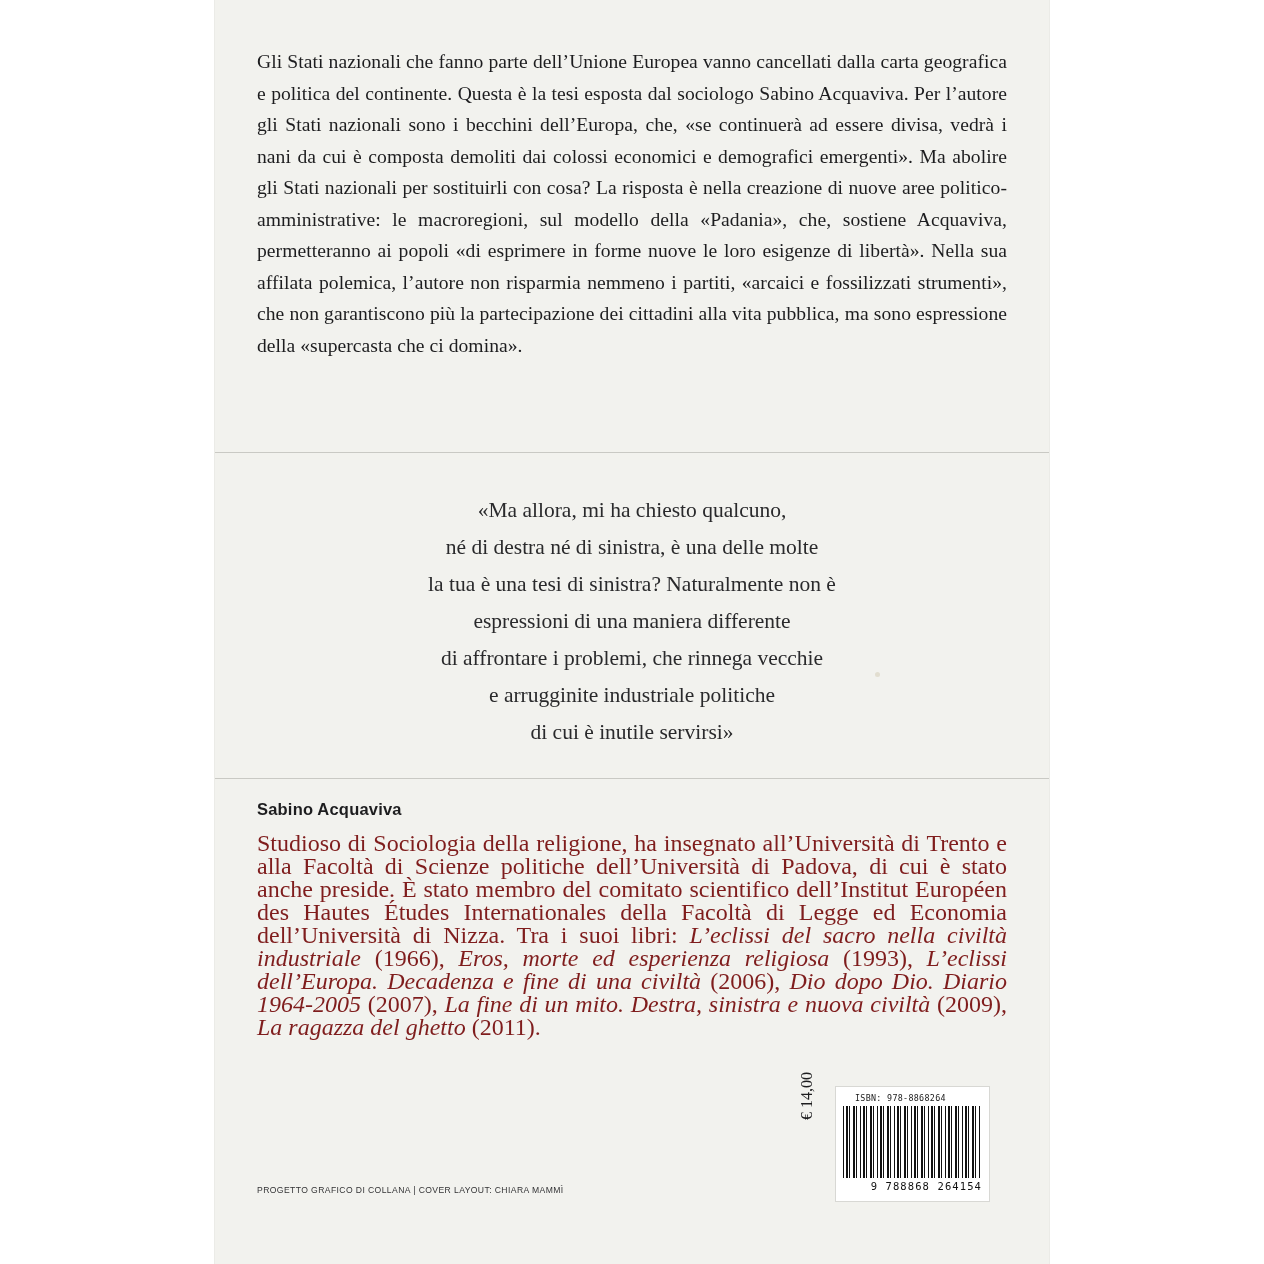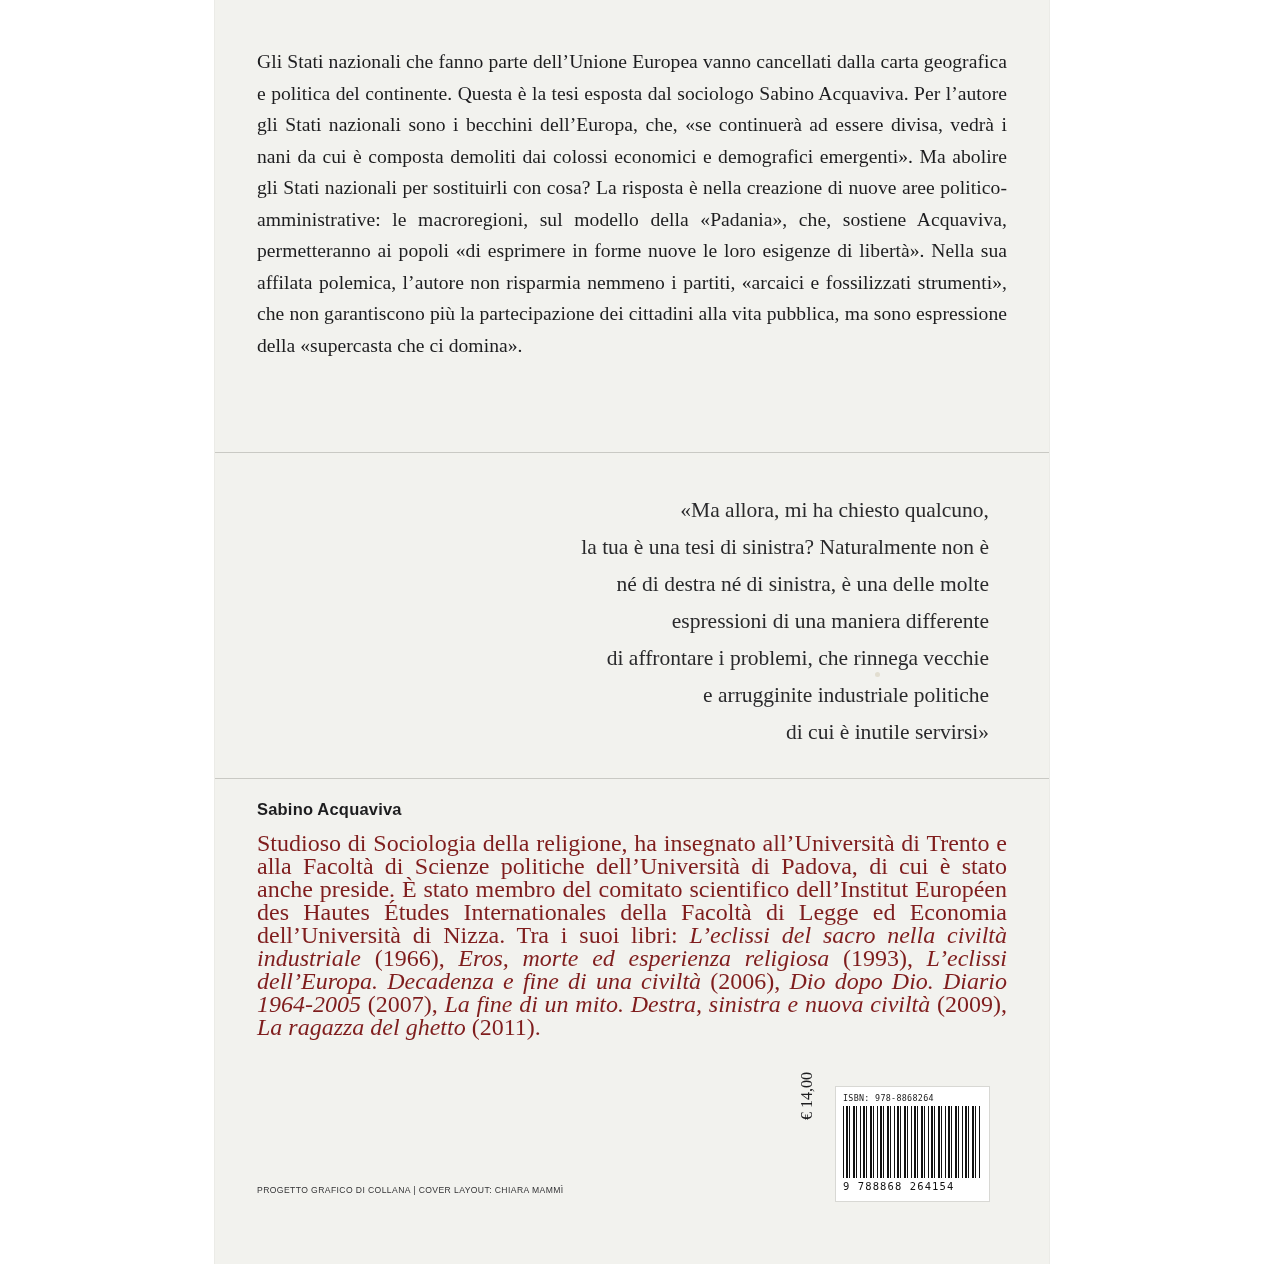--- a/index.html
+++ b/index.html
@@ -59,21 +59,21 @@
 
   
   .quote {
     position: absolute;
     left: 60px;
     right: 60px;
     top: 492px;
     font-size: 21.5px;
     line-height: 37px;
     color: #2a2a2c;
-    text-align: right;
+    text-align: center;
   }
   .quote .ln { display: block; white-space: nowrap; }
 
   
   .bio-wrap {
     position: absolute;
     left: 42px;
     right: 42px;
     top: 800px;
   }
@@ -134,38 +134,39 @@
     box-sizing: border-box;
     padding: 6px 7px 4px 7px;
   }
   .barcode-isbn {
     font-family: "DejaVu Sans Mono", monospace;
     font-size: 8.4px;
     letter-spacing: 0.3px;
     color: #1a1a1a;
     margin-bottom: 3px;
     white-space: nowrap;
+    margin-left: 12px;
   }
   .bars {
     height: 72px;
     width: 100%;
     background:
       repeating-linear-gradient(90deg,
         #111 0px, #111 1px, #fff 1px, #fff 3px,
         #111 3px, #111 5px, #fff 5px, #fff 6px,
         #111 6px, #111 7px, #fff 7px, #fff 10px,
         #111 10px, #111 12px, #fff 12px, #fff 13px,
         #111 13px, #111 14px, #fff 14px, #fff 17px);
   }
   .barcode-num {
     font-family: "DejaVu Sans Mono", monospace;
     font-size: 10.5px;
     letter-spacing: 1.1px;
     color: #111;
-    text-align: left;
+    text-align: right;
     margin-top: 2px;
     white-space: nowrap;
   }
 
   
   .speck {
     position: absolute;
     left: 660px;
     top: 672px;
     width: 5px;
@@ -179,22 +180,22 @@
 
 <div class="page">
   <div class="cover">
 
     <div class="blurb">Gli Stati nazionali che fanno parte dell’Unione Europea vanno cancellati dalla carta geografica e politica del continente. Questa è la tesi esposta dal sociologo Sabino Acquaviva. Per l’autore gli Stati nazionali sono i becchini dell’Europa, che, «se continuerà ad essere divisa, vedrà i nani da cui è composta demoliti dai colossi economici e demografici emergenti». Ma abolire gli Stati nazionali per sostituirli con cosa? La risposta è nella creazione di nuove aree politico-amministrative: le macroregioni, sul modello della «Padania», che, sostiene Acquaviva, permetteranno ai popoli «di esprimere in forme nuove le loro esigenze di libertà». Nella sua affilata polemica, l’autore non risparmia nemmeno i partiti, «arcaici e fossilizzati strumenti», che non garantiscono più la partecipazione dei cittadini alla vita pubblica, ma sono espressione della «supercasta che ci domina».</div>
 
     <div class="rule r1"></div>
 
     <div class="quote">
       <span class="ln">«Ma allora, mi ha chiesto qualcuno,</span>
+      <span class="ln">né di destra né di sinistra, è una delle molte</span>
       <span class="ln">la tua è una tesi di sinistra? Naturalmente non è</span>
-      <span class="ln">né di destra né di sinistra, è una delle molte</span>
       <span class="ln">espressioni di una maniera differente</span>
       <span class="ln">di affrontare i problemi, che rinnega vecchie</span>
       <span class="ln">e arrugginite industriale politiche</span>
       <span class="ln">di cui è inutile servirsi»</span>
     </div>
 
     <div class="speck"></div>
 
     <div class="rule r2"></div>
 

